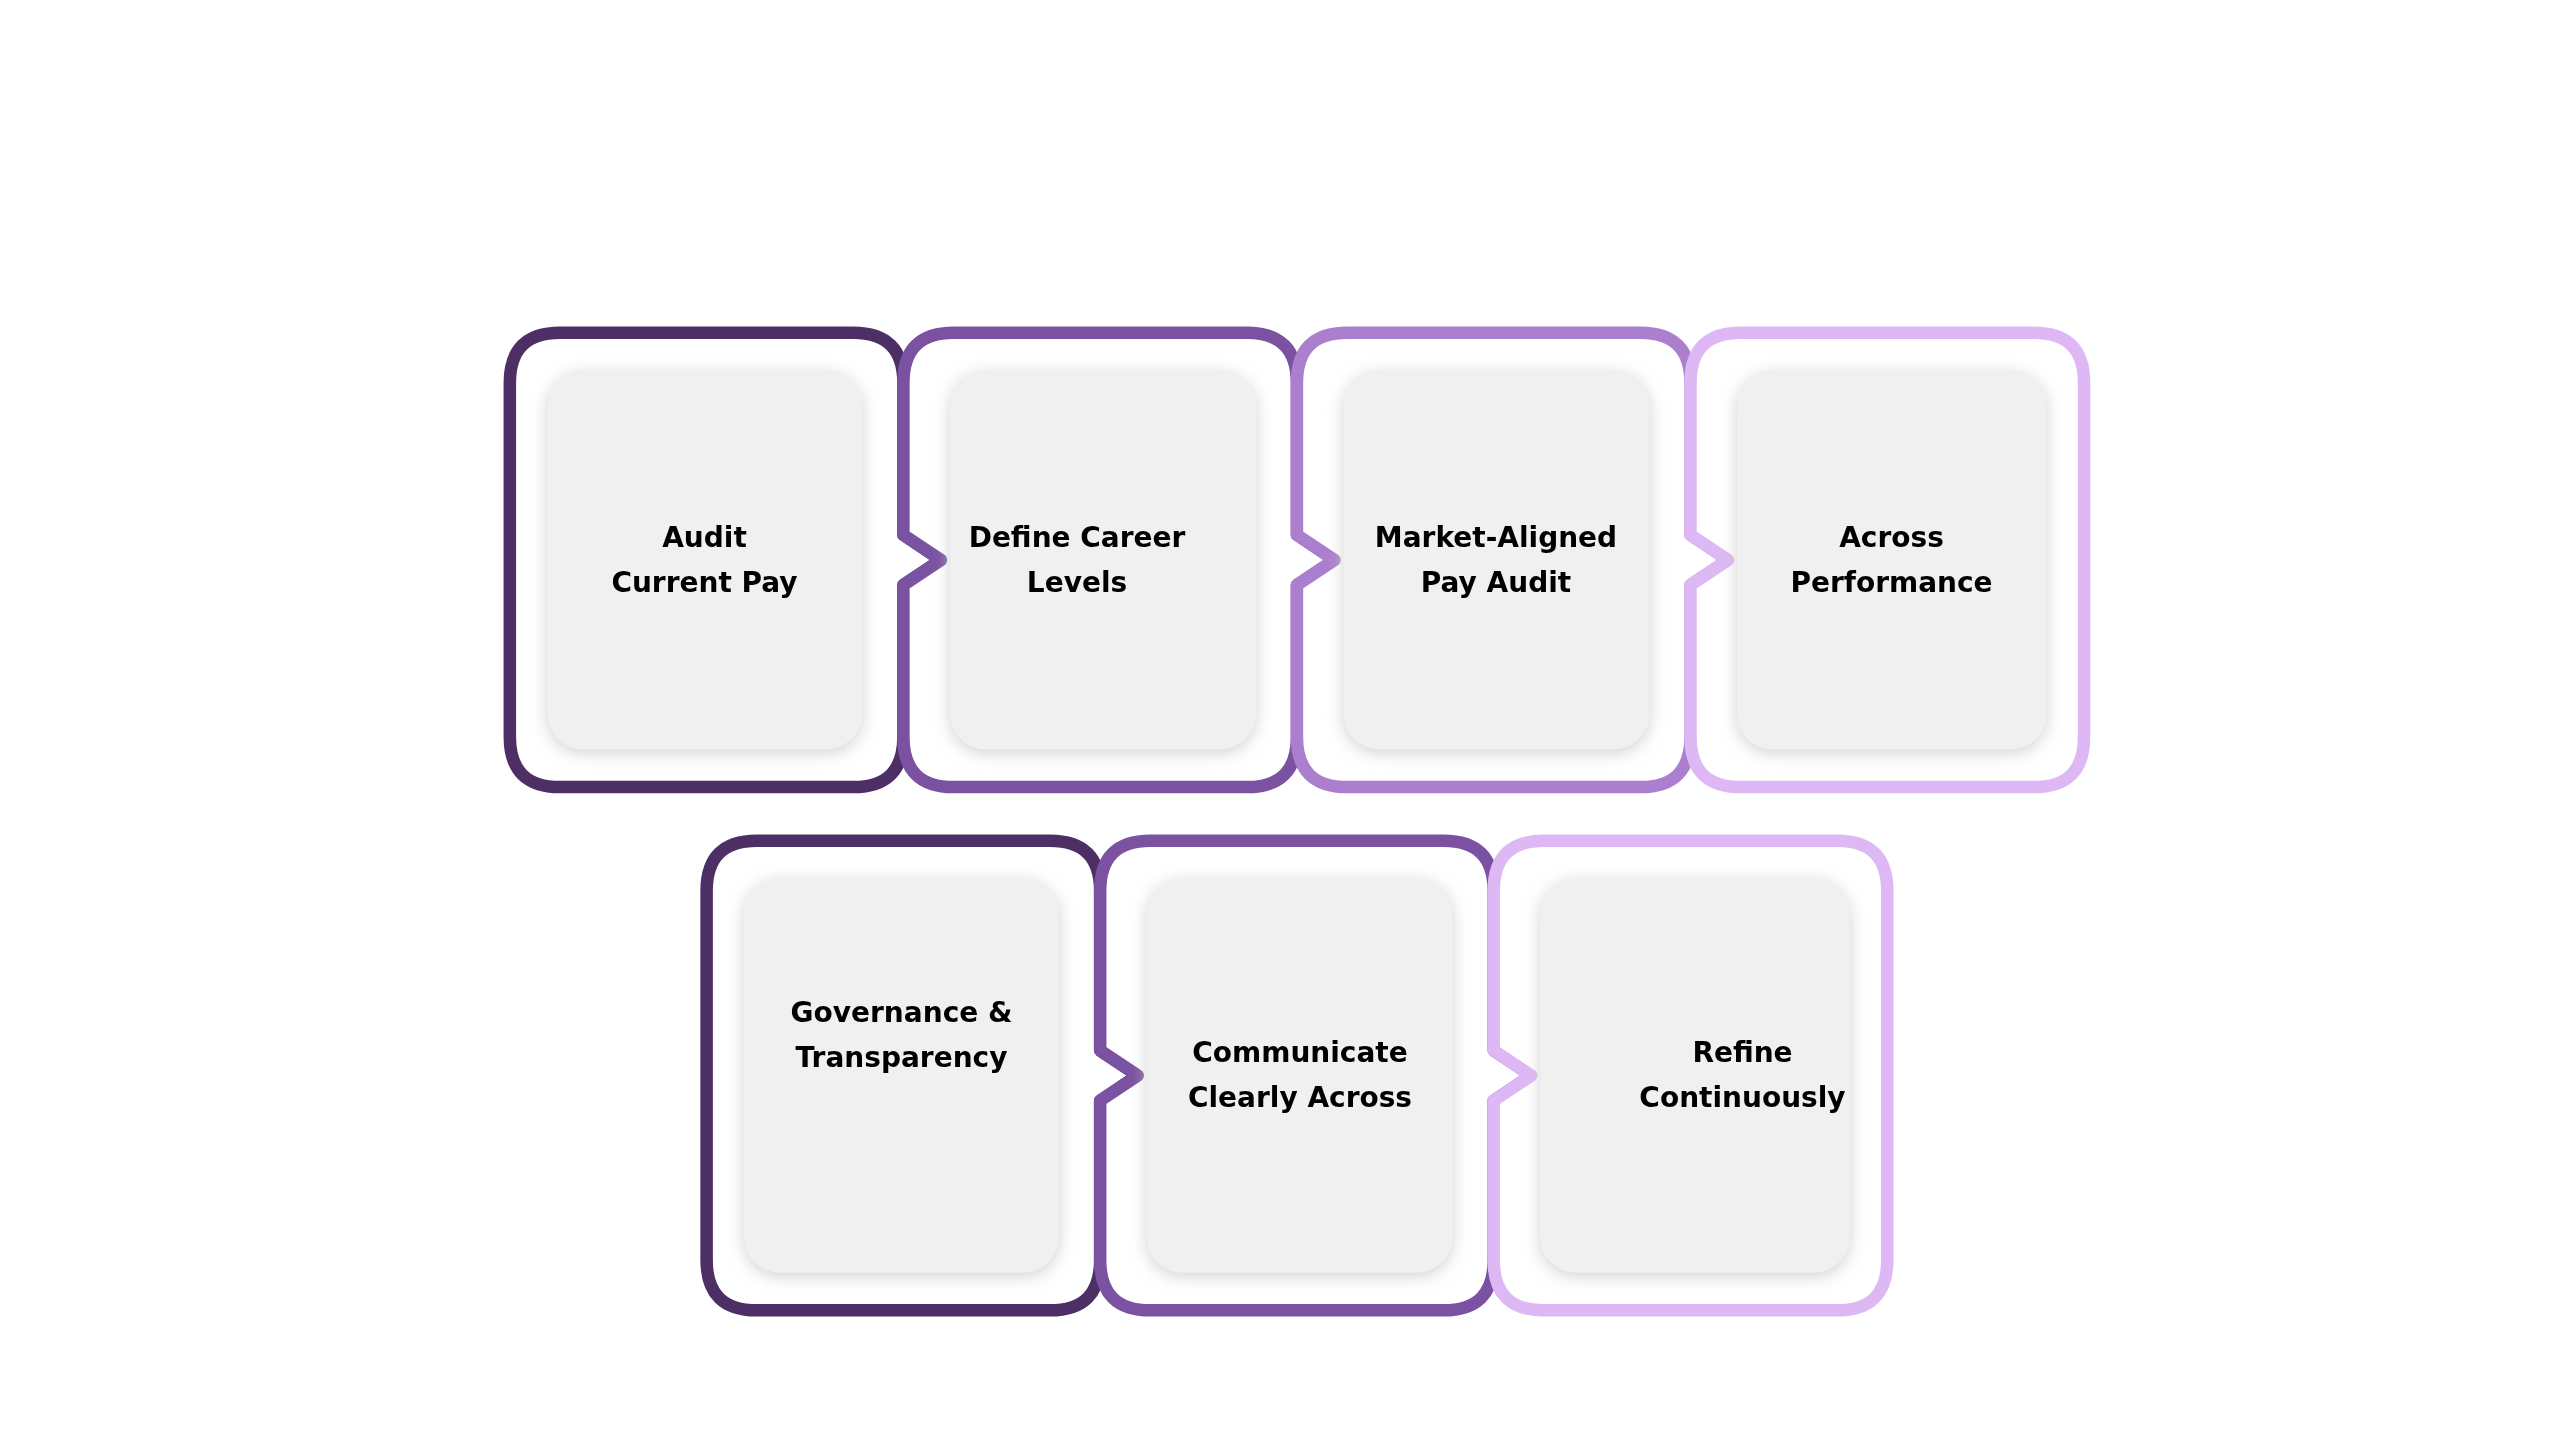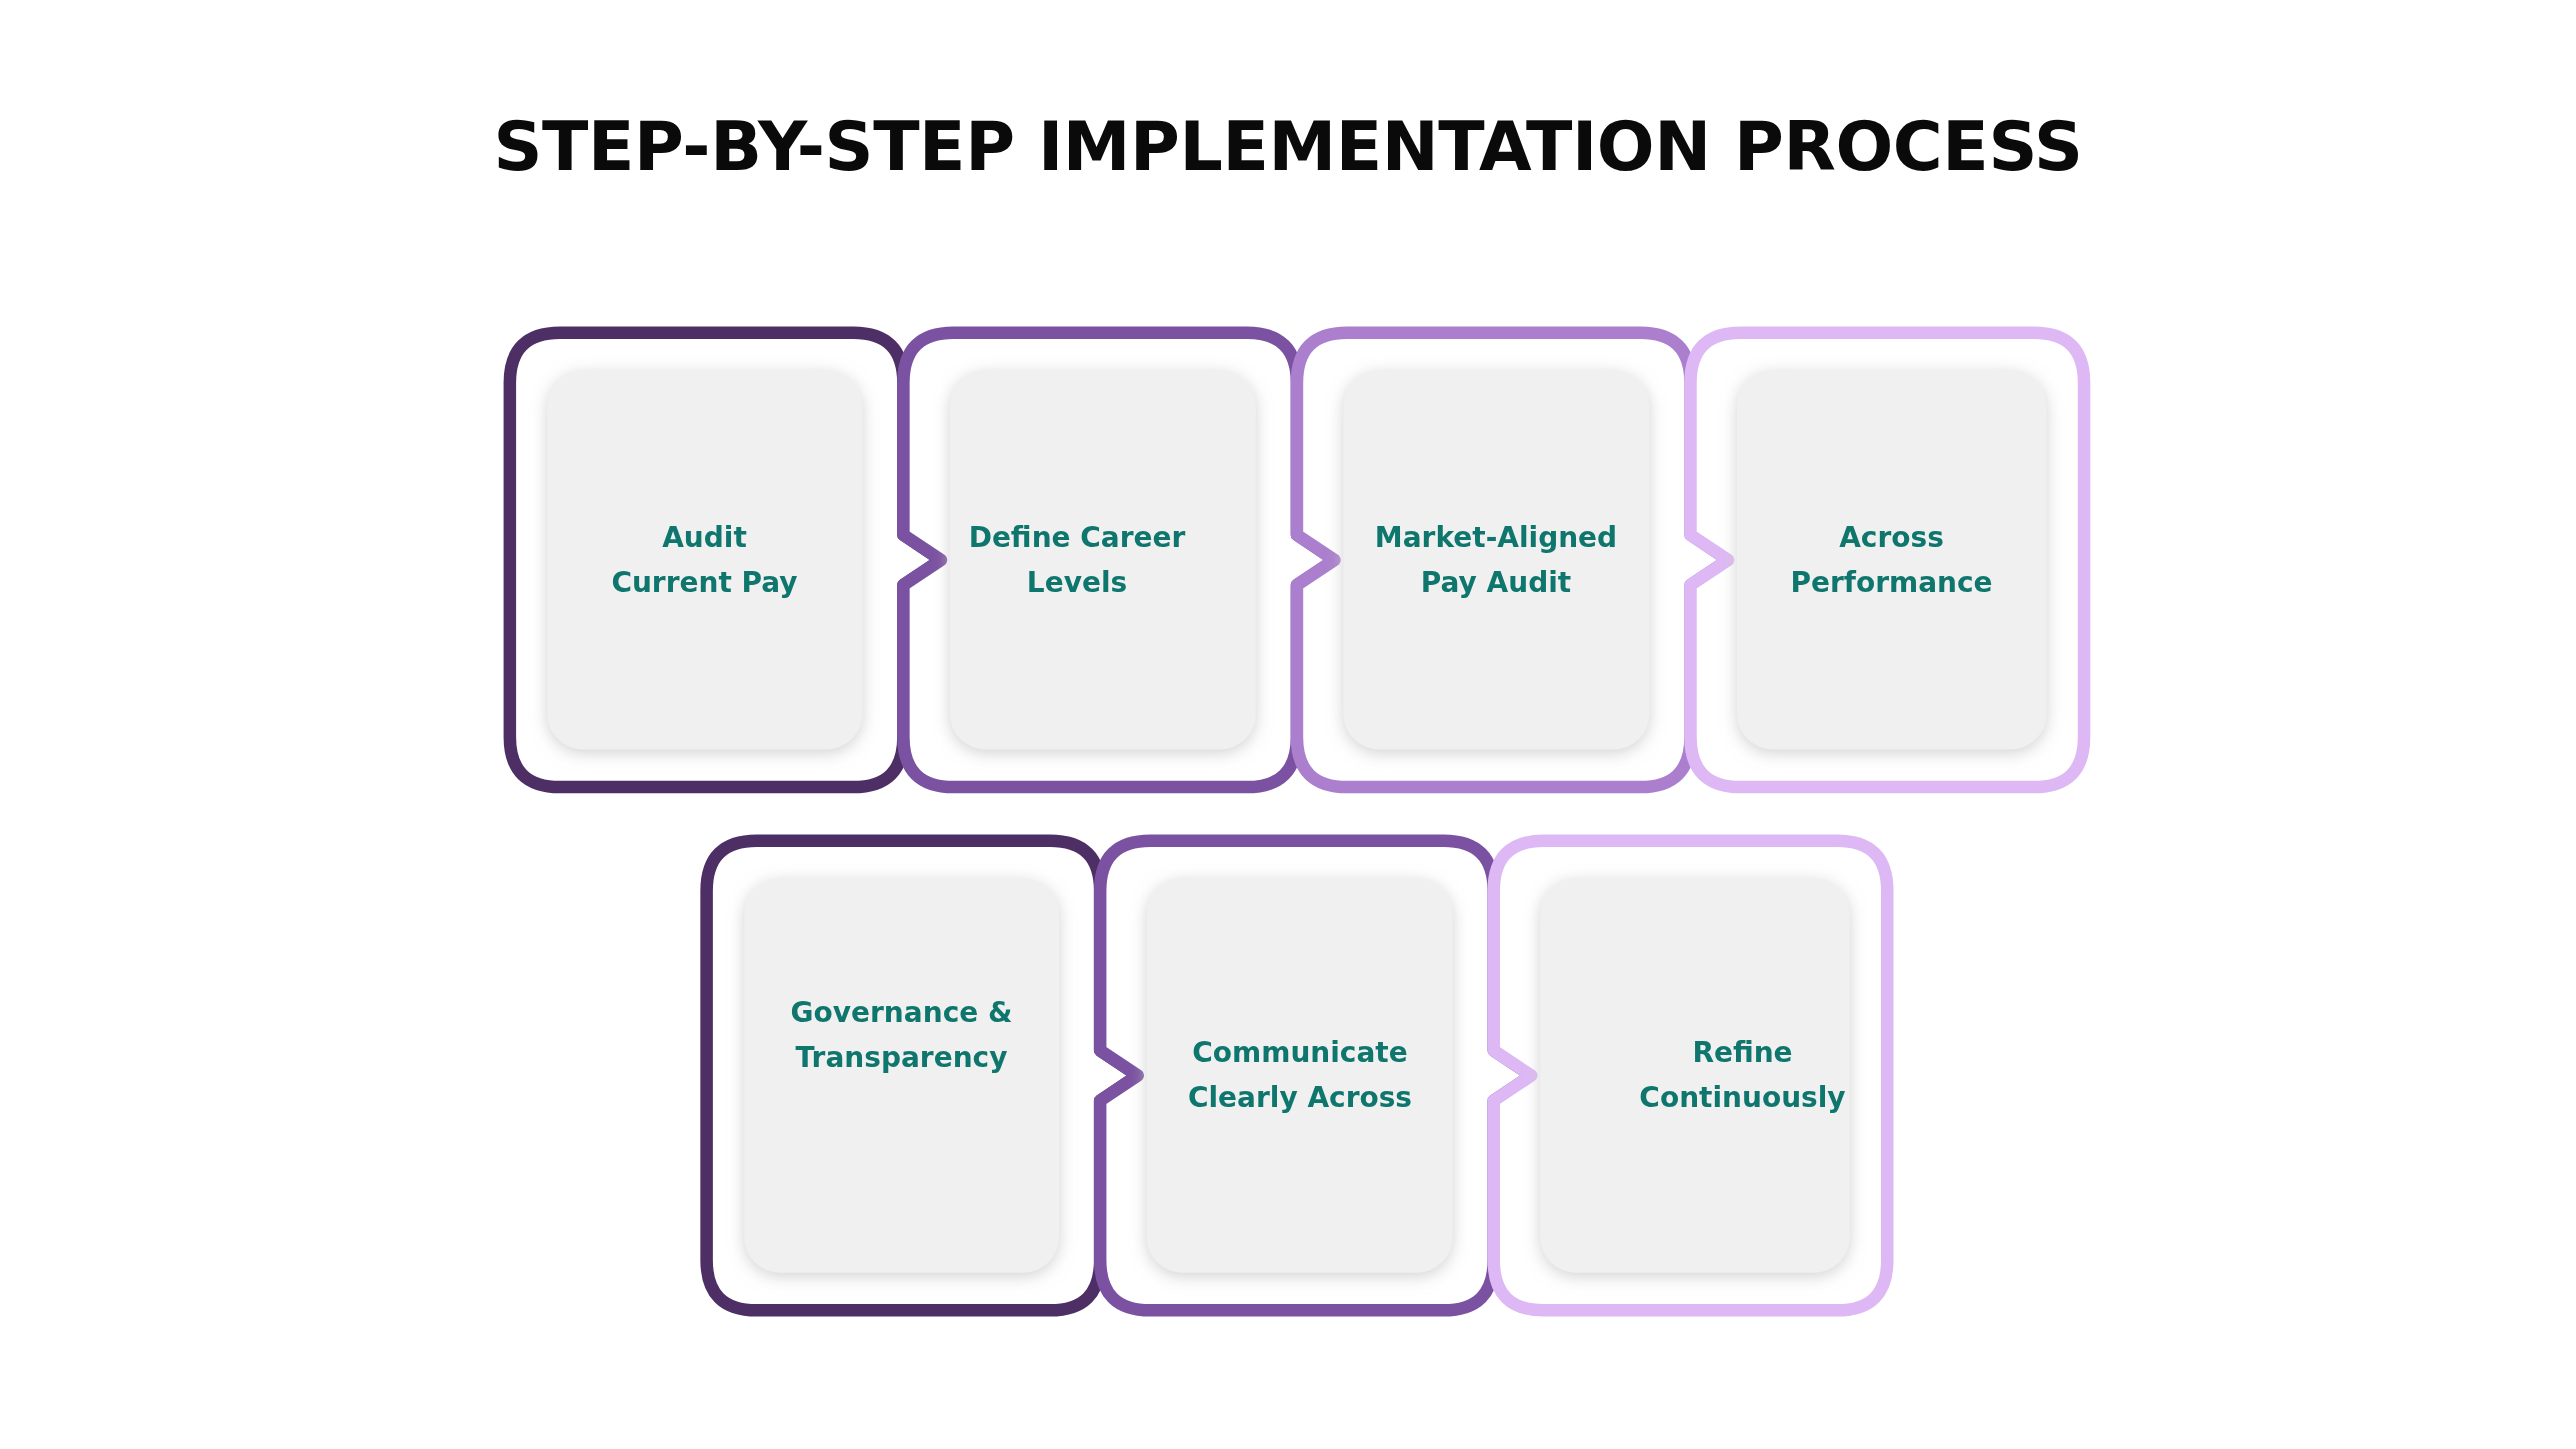--- a/index.html
+++ b/index.html
@@ -49,34 +49,33 @@
   }
 
   
   .step-label {
     position: absolute;
     text-align: center;
     font-family: "DejaVu Sans", "Liberation Sans", sans-serif;
     font-weight: 600;
     font-size: 28px;
     line-height: 45px;
-    color: #0f766e;
+    color: #000000;
     white-space: pre-line;
     display: flex;
     align-items: center;
     justify-content: center;
     pointer-events: none;
   }
 </style>
 </head>
 <body>
 
 <div id="stage">
 
-  <div id="title">STEP-BY-STEP IMPLEMENTATION PROCESS</div>
 
   <svg id="diagram" viewBox="0 0 2880 1620" xmlns="http://www.w3.org/2000/svg">
     <defs>
       <filter id="innerShadow" x="-30%" y="-30%" width="160%" height="160%">
         <feDropShadow dx="0" dy="4" stdDeviation="9" flood-color="#c9c9c9" flood-opacity="0.85"></feDropShadow>
       </filter>
     </defs>
     <g id="cards-layer">
         <g>
           <path d="M 626 372 L 954 372 Q 1010 372 1010 428 L 1010 598 L 1052 626 L 1010 654 L 1010 824 Q 1010 880 954 880 L 626 880 Q 570 880 570 824 L 570 428 Q 570 372 626 372 Z" fill="#ffffff" stroke="#4d2f66" stroke-width="14" stroke-linejoin="round"></path>

